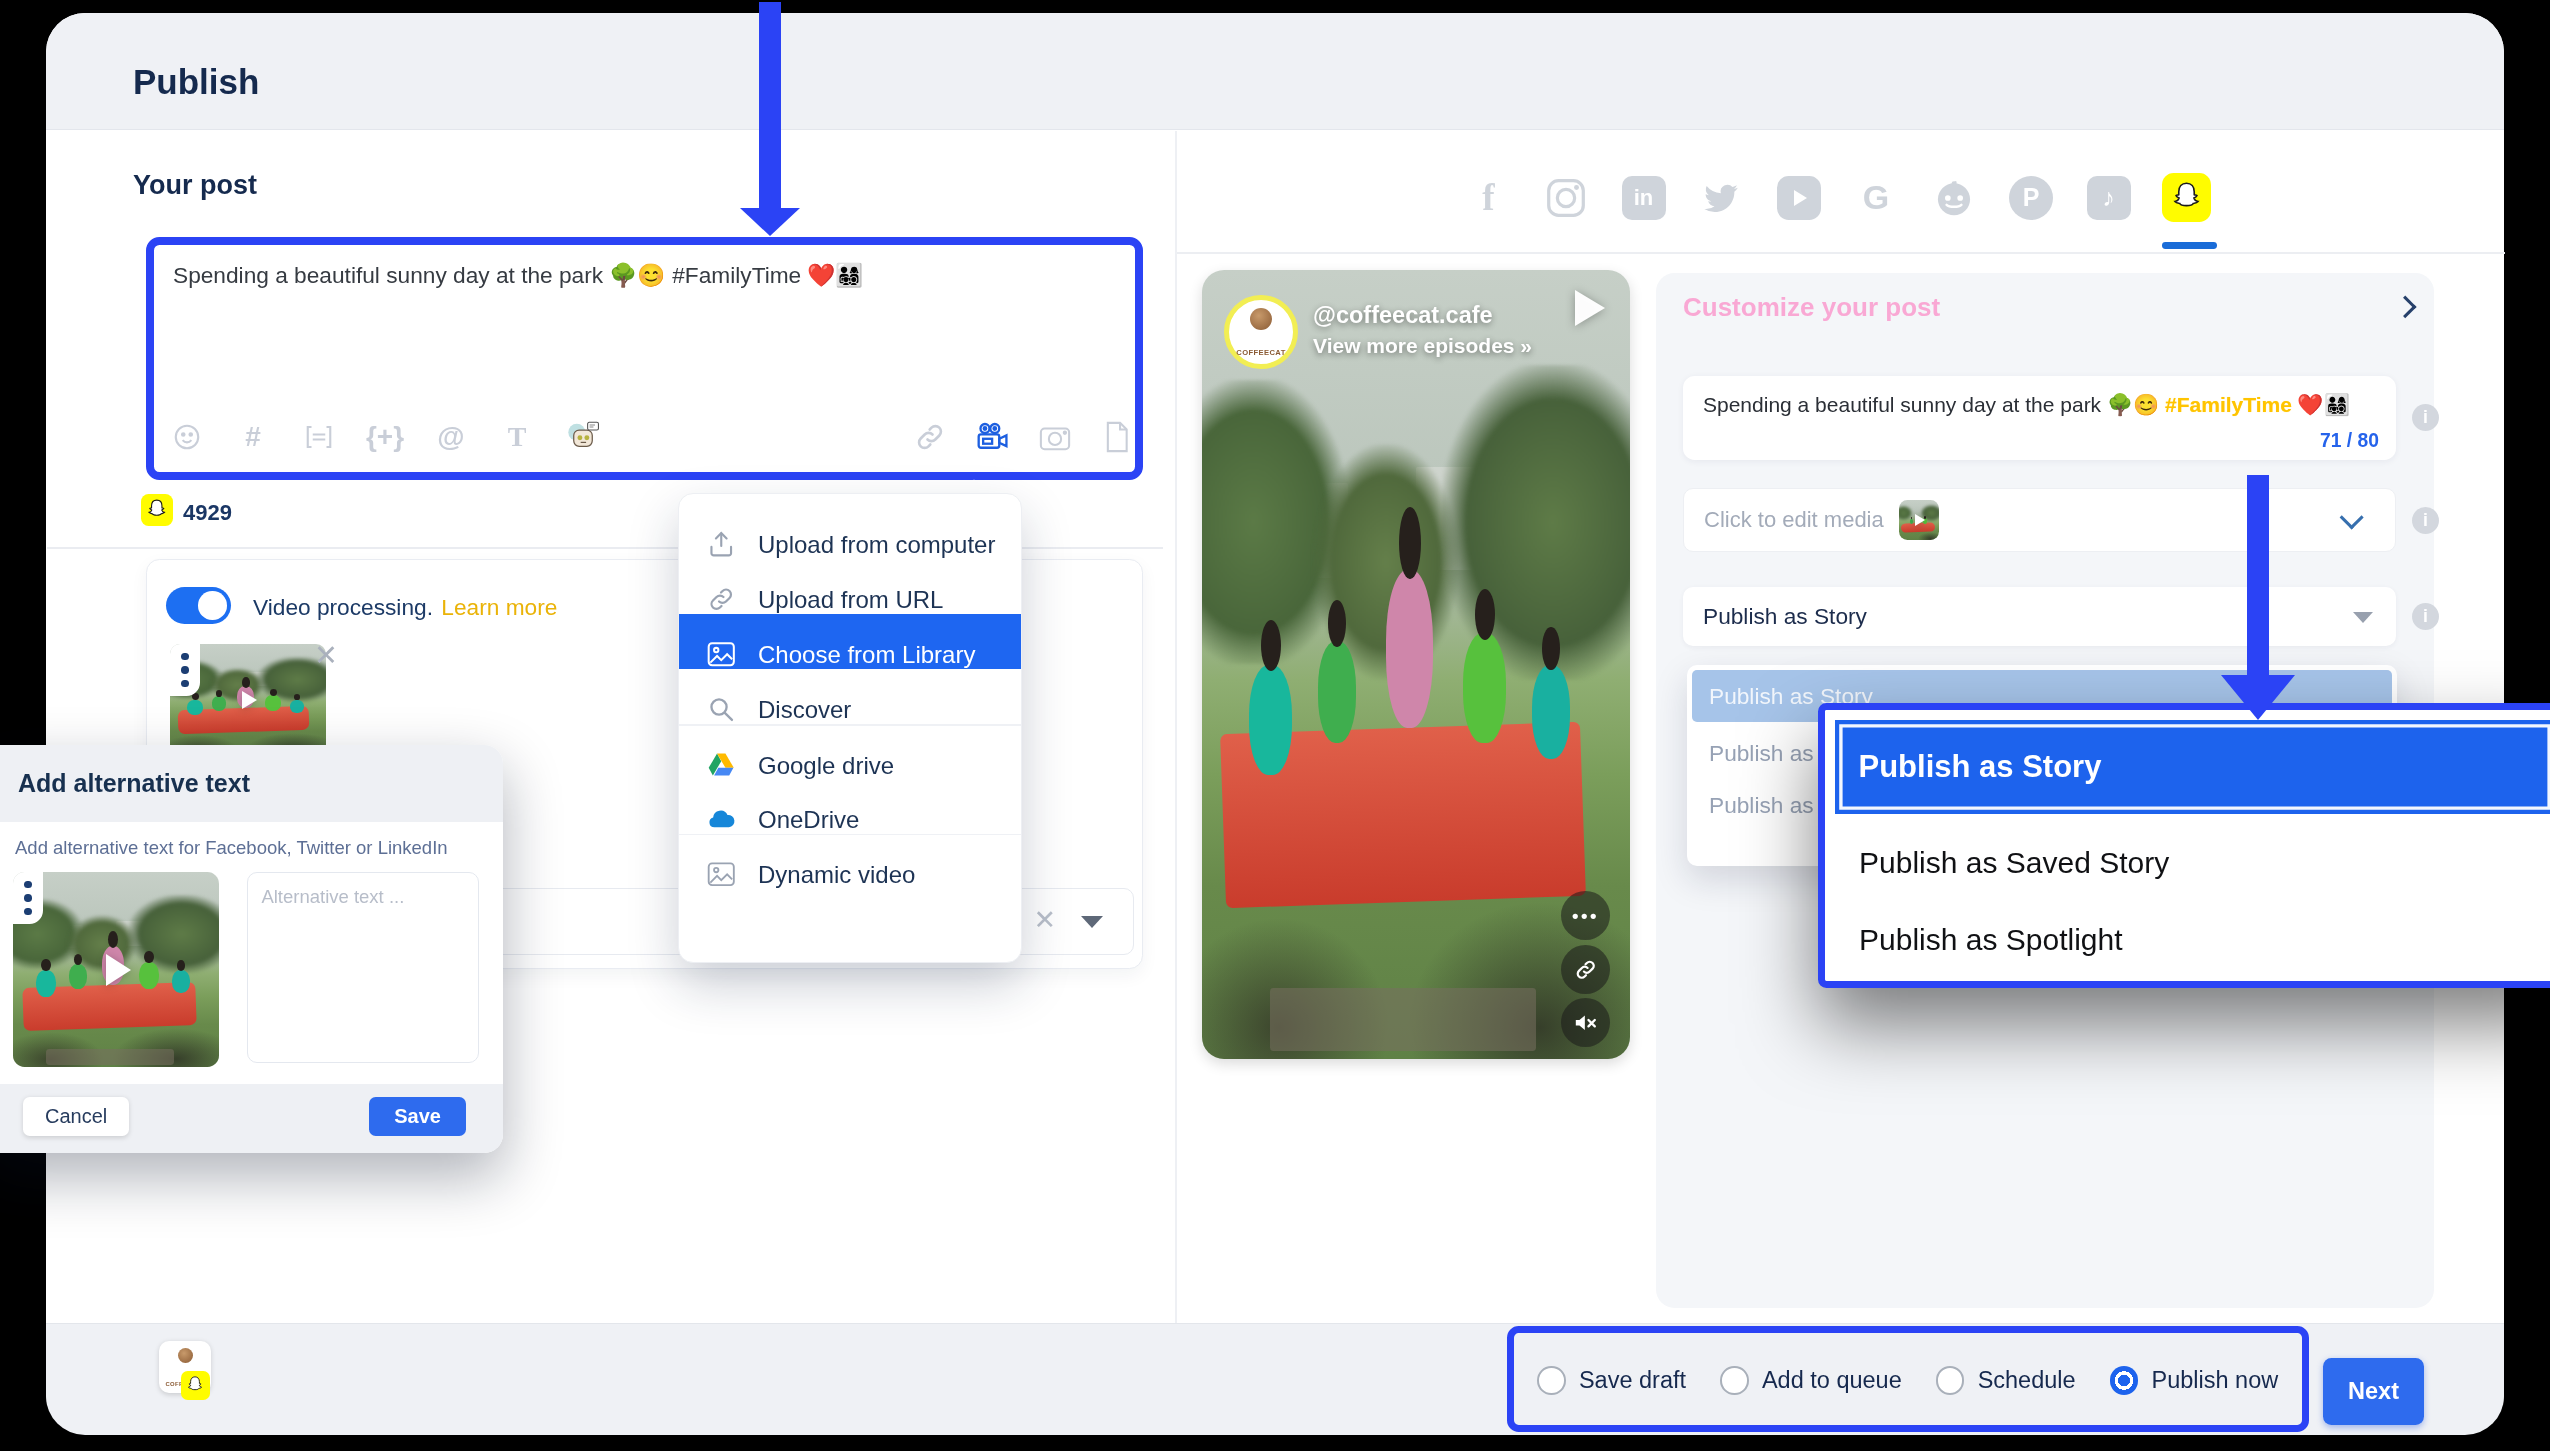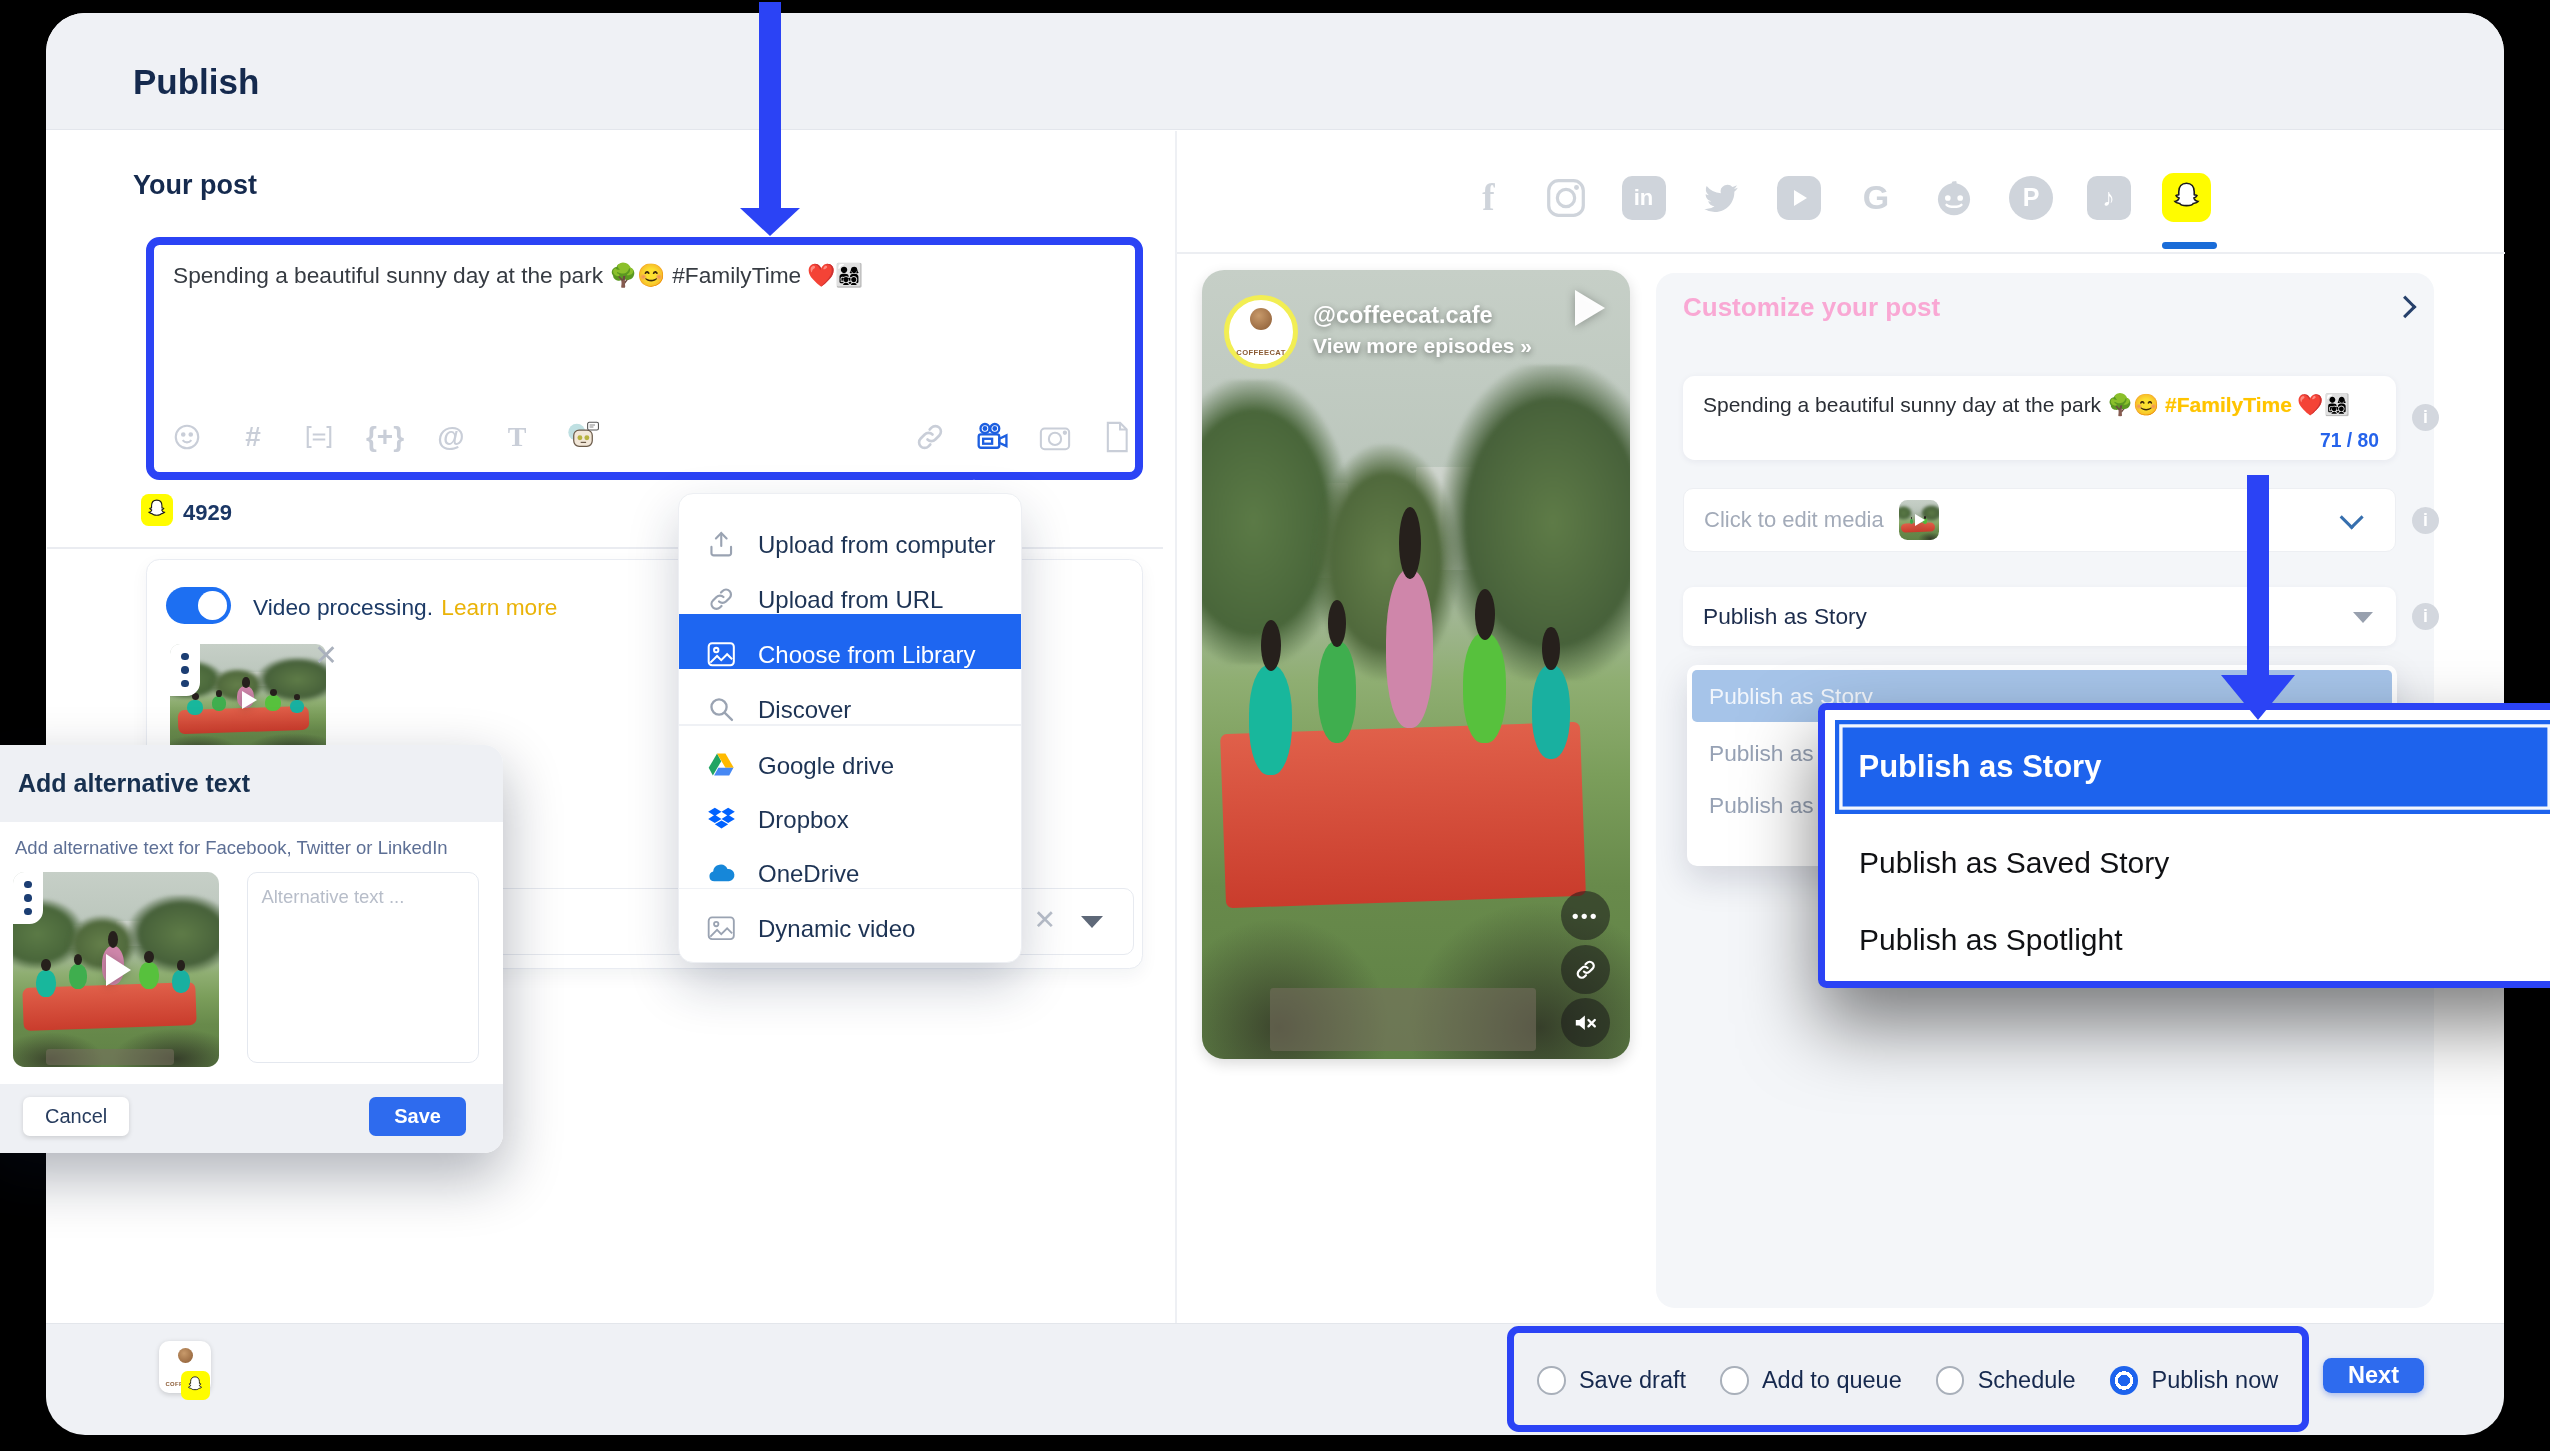--- a/index.html
+++ b/index.html
@@ -138,21 +138,21 @@
   
   .f-avatar{left:159px;top:1341px;width:52px;height:52px;background:#fff;border-radius:10px;box-shadow:0 1.7px 5px rgba(0,0,0,.15);display:flex;flex-direction:column;align-items:center;justify-content:center;z-index:5;}
   .f-avatar .logo-t{font-size:5.9px;}
   .f-avatar .logo-dot{width:15px;height:15px;}
   .f-snap{left:181px;top:1371px;width:28.5px;height:28.5px;background:#fffc00;border-radius:6.7px;display:flex;align-items:center;justify-content:center;z-index:6;}
   .radio-row{left:1537px;top:1353px;height:55px;display:flex;align-items:center;gap:34px;z-index:9;}
   .radio{display:flex;align-items:center;gap:13.4px;}
   .r-dot{width:28.5px;height:28.5px;border-radius:50%;background:#fff;border:2.5px solid #a9b0ba;box-sizing:border-box;}
   .r-dot.sel{border:none;background:radial-gradient(circle,#1d63ed 0 5.9px,#fff 5.9px 9.2px,#1d63ed 9.2px);}
   .r-label{font-size:23.5px;color:#16294e;font-weight:500;}
-  .next-btn{left:2323px;top:1358px;width:101px;height:35px;background:#2e6bee;color:#fff;border-radius:8.4px;font-size:23.5px;font-weight:600;display:flex;align-items:center;justify-content:center;box-shadow:0 2.5px 6.7px rgba(30,80,220,.35);z-index:9;}
+  .next-btn{left:2323px;top:1358px;width:101px;height:67px;background:#2e6bee;color:#fff;border-radius:8.4px;font-size:23.5px;font-weight:600;display:flex;align-items:center;justify-content:center;box-shadow:0 2.5px 6.7px rgba(30,80,220,.35);z-index:9;}
 
   svg{display:block;}
 </style>
 </head>
 <body>
 
 <div class="stage">
 
   <div class="window"></div>
   <div class="header-bar"></div>
@@ -319,28 +319,20 @@
     <div class="menu-sep"></div>
     <div class="menu-item" style="height:54px">
       <span class="mi">
           <svg width="28.5" height="27" viewBox="0 0 34 30">
             <path fill="#21a464" d="M12 2L2 19l5 9 10-17z"></path>
             <path fill="#ffba00" d="M12 2h10l10 17H22z"></path>
             <path fill="#4688f4" d="M8.5 28h18l5-9H13.5z"></path>
           </svg>
         </span>
       <span>Google drive</span>
-    </div>
-    <div class="menu-item" style="height:54px">
-      <span class="mi">
-          <svg width="27" height="25" viewBox="0 0 32 30" fill="#0062ff">
-            <path d="M8 2l8 5-8 5-8-5zM24 2l8 5-8 5-8-5zM0 15.5l8-5 8 5-8 5zM24 10.5l8 5-8 5-8-5zM8 22l8 5 8-5-8-4.5z"></path>
-          </svg>
-        </span>
-      <span>Dropbox</span>
     </div>
     <div class="menu-item" style="height:54px">
       <span class="mi">
           <svg width="30" height="20" viewBox="0 0 36 24">
             <path fill="#1687d9" d="M27.5 22H10a6 6 0 0 1-1.4-11.8A9 9 0 0 1 25.8 7.2 7.3 7.3 0 0 1 27.5 22z"></path>
           </svg>
         </span>
       <span>OneDrive</span>
     </div>
     <div class="menu-sep"></div>

